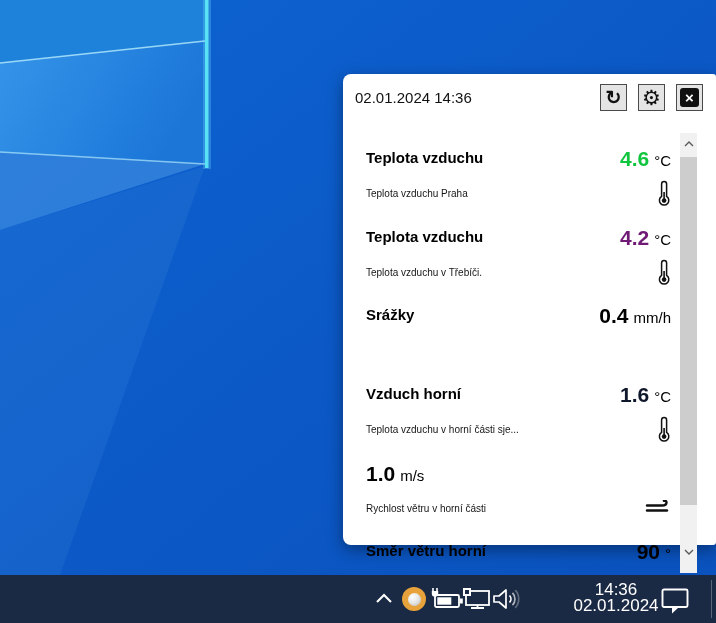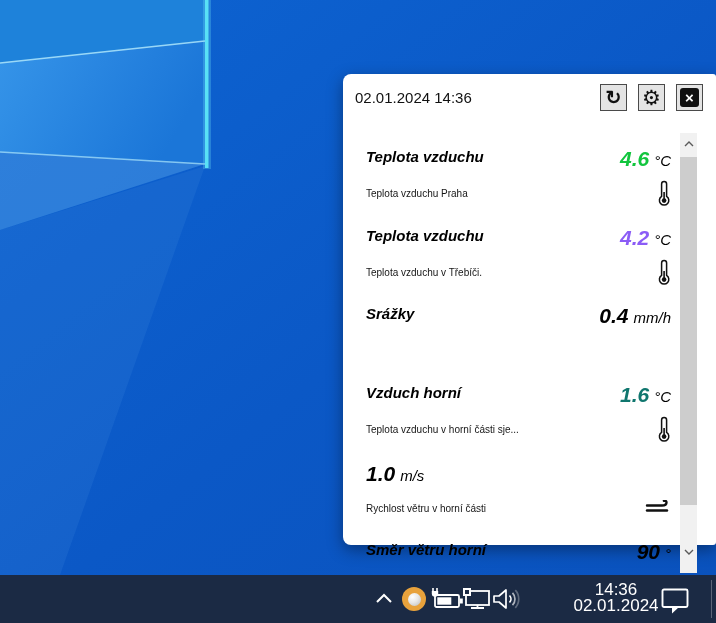--- a/index.html
+++ b/index.html
@@ -25,21 +25,21 @@
   .hbtn-settings{left:295px;font-size:21px;color:#111;line-height:1;}
   .hbtn-close{left:333px;}
   .close-box{
     width:19px;height:19px;background:#101010;border-radius:3px;color:#fff;
     display:flex;align-items:center;justify-content:center;
     font-size:15px;font-weight:bold;line-height:1;
   }
   
   .wrow{position:absolute;left:23px;width:305px;}
   .r0{top:72px}.r1{top:151px}.r2{top:229px}.r3{top:308px}.r4{top:387px}.r5{top:465px}
-  .wrow-top{display:flex;justify-content:space-between;align-items:center;line-height:20px;font-style:italic;}
+  .wrow-top{display:flex;justify-content:space-between;align-items:flex-end;line-height:20px;}
   .wrow-title{font-weight:bold;font-size:15px;color:#000;white-space:nowrap;}
   .wrow-valwrap{white-space:nowrap;transform:translateY(3px);}
   .wrow-value{font-size:21px;font-weight:bold;}
   .wrow-unit{font-size:15px;font-weight:normal;color:#000;margin-left:5px;}
   .wrow-sub{display:flex;justify-content:space-between;align-items:center;margin-top:12px;height:26px;}
   .wrow-subtext{font-size:10px;color:#151515;white-space:nowrap;}
   .wrow-icon{width:28px;display:flex;justify-content:flex-end;align-items:center;}
   
   .scrollbar{position:absolute;left:337px;top:59px;width:17px;height:440px;background:#f1f1f1;}
   .scroll-btn{position:absolute;left:0;width:17px;height:17px;display:flex;align-items:center;justify-content:center;}
@@ -116,21 +116,21 @@
             <circle cx="7.1" cy="20.6" r="2.3" fill="#111"></circle>
             <rect x="6.3" y="12" width="1.6" height="8" fill="#111"></rect>
           </svg>
       </span>
     </div>
   </div>
 
   <div class="wrow r1">
     <div class="wrow-top">
       <span class="wrow-title">Teplota vzduchu</span>
-      <span class="wrow-valwrap"><span class="wrow-value" style="color: #8b5cf6;">4.2</span><span class="wrow-unit">°C</span></span>
+      <span class="wrow-valwrap"><span class="wrow-value" style="color: #701a75;">4.2</span><span class="wrow-unit">°C</span></span>
     </div>
     <div class="wrow-sub">
       <span class="wrow-subtext">Teplota vzduchu v Třebíči.</span>
       <span class="wrow-icon">
         <svg width="14" height="27" viewBox="0 0 14 27">
             <path d="M4.6,4 a2.5,2.5 0 0 1 5,0 v12.4 a4.7,4.7 0 1 1 -5,0 z" fill="none" stroke="#111" stroke-width="1.5"></path>
             <circle cx="7.1" cy="20.6" r="2.3" fill="#111"></circle>
             <rect x="6.3" y="12" width="1.6" height="8" fill="#111"></rect>
           </svg>
       </span>
@@ -140,21 +140,21 @@
   <div class="wrow r2">
     <div class="wrow-top">
       <span class="wrow-title">Srážky</span>
       <span class="wrow-valwrap"><span class="wrow-value" style="color: rgb(0, 0, 0);">0.4</span><span class="wrow-unit">mm/h</span></span>
     </div>
   </div>
 
   <div class="wrow r3">
     <div class="wrow-top">
       <span class="wrow-title">Vzduch horní</span>
-      <span class="wrow-valwrap"><span class="wrow-value" style="color: #0f766e; margin-top: 20px;">1.6</span><span class="wrow-unit">°C</span></span>
+      <span class="wrow-valwrap"><span class="wrow-value" style="color: #0f172a; margin-top: 20px;">1.6</span><span class="wrow-unit">°C</span></span>
     </div>
     <div class="wrow-sub">
       <span class="wrow-subtext">Teplota vzduchu v horní části sje...</span>
       <span class="wrow-icon">
         <svg width="14" height="27" viewBox="0 0 14 27">
             <path d="M4.6,4 a2.5,2.5 0 0 1 5,0 v12.4 a4.7,4.7 0 1 1 -5,0 z" fill="none" stroke="#111" stroke-width="1.5"></path>
             <circle cx="7.1" cy="20.6" r="2.3" fill="#111"></circle>
             <rect x="6.3" y="12" width="1.6" height="8" fill="#111"></rect>
           </svg>
       </span>

